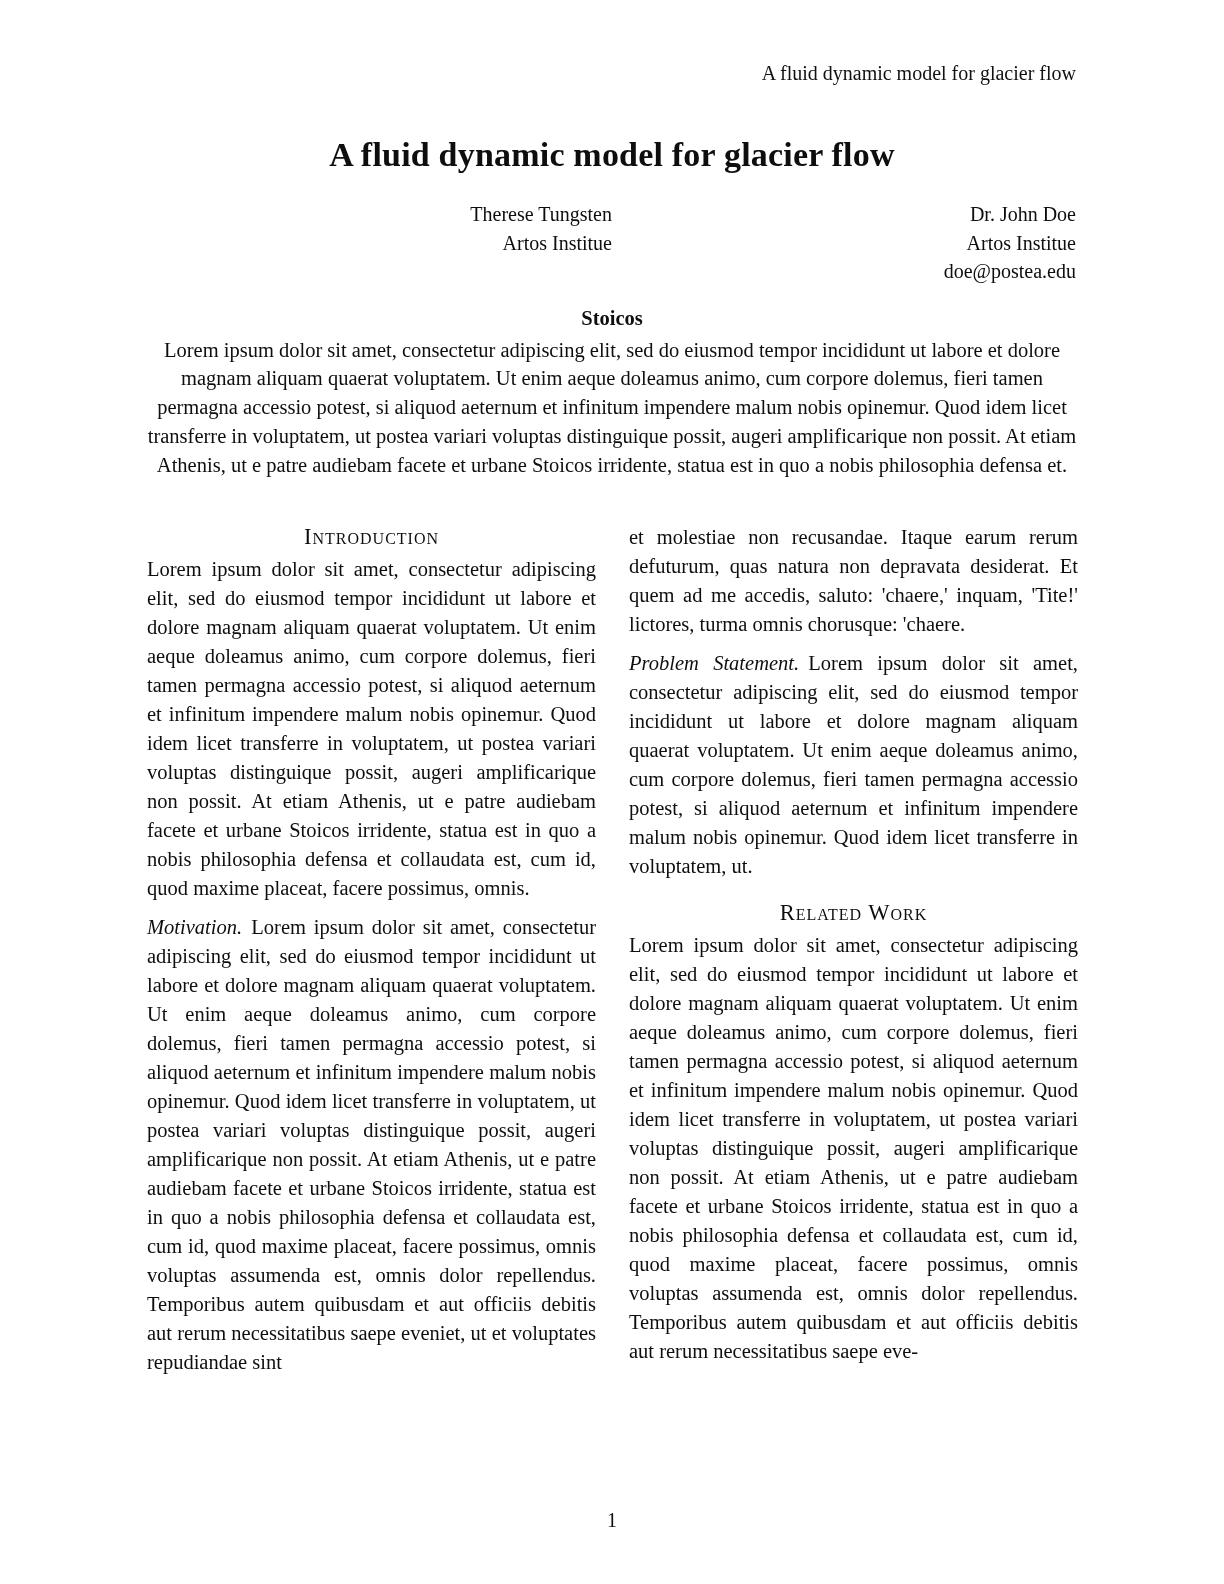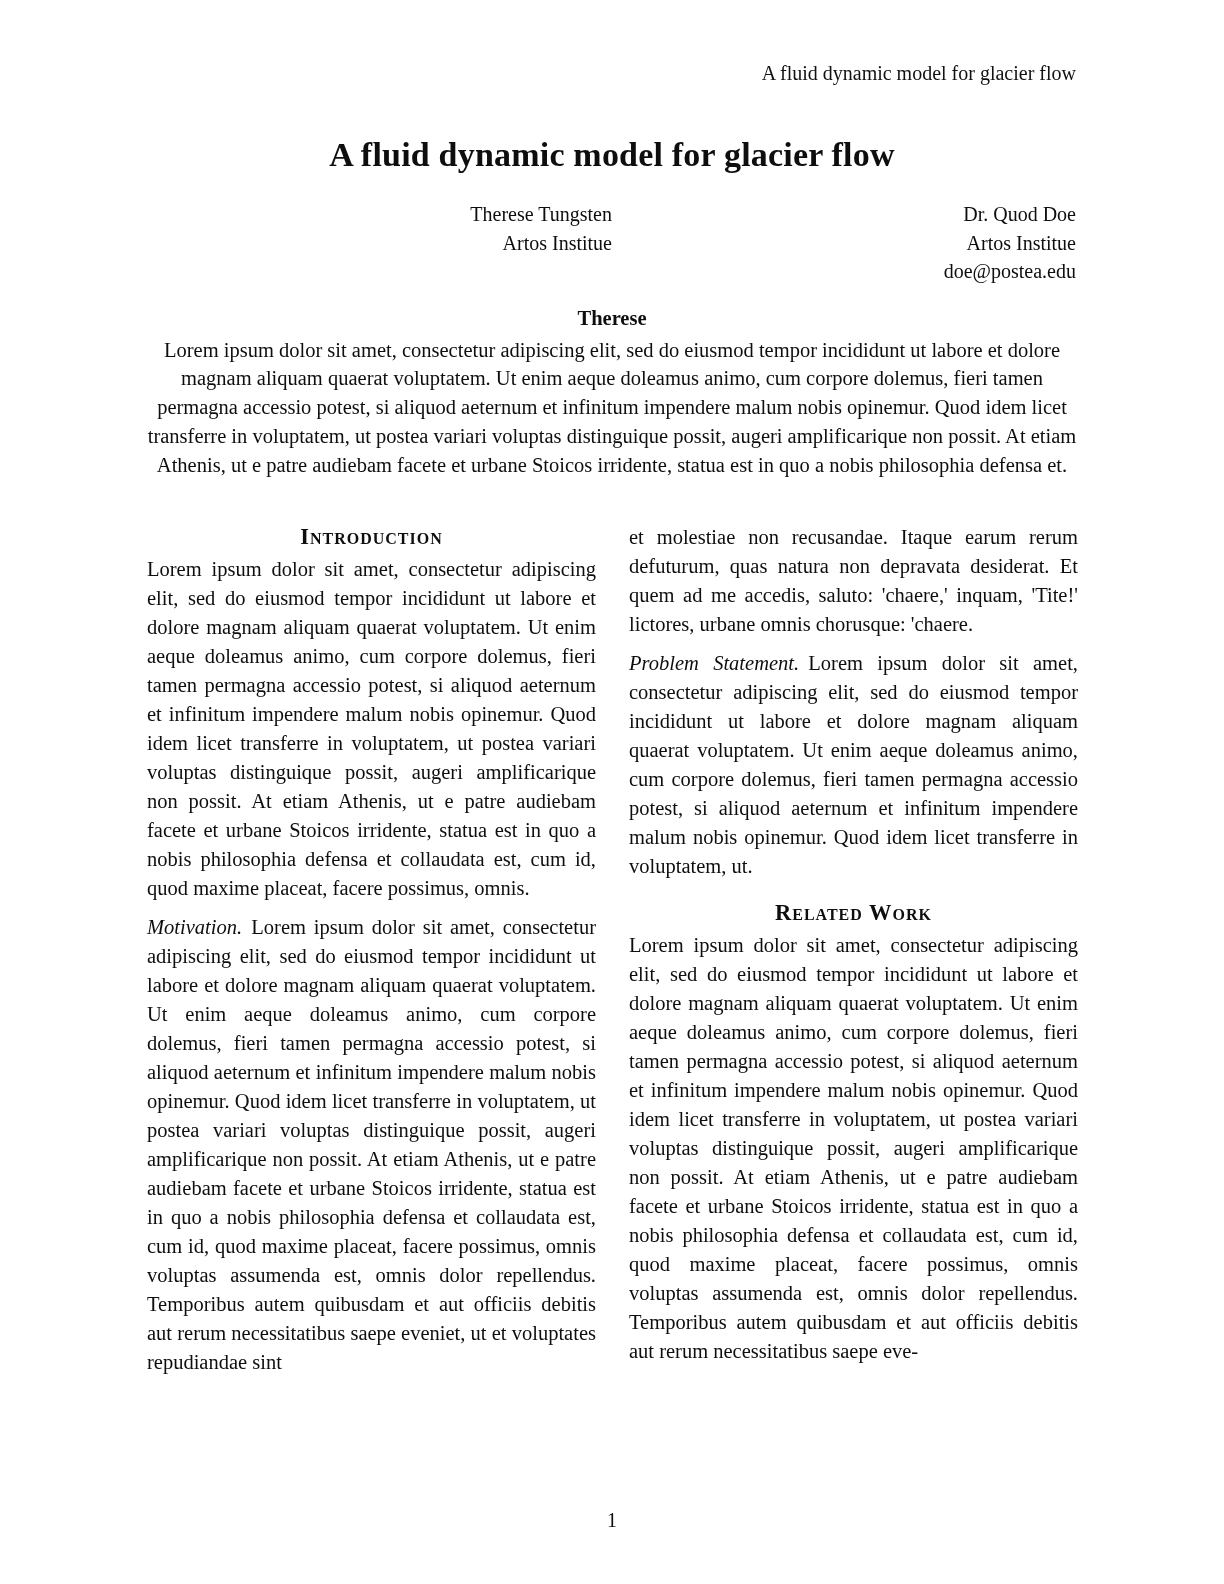--- a/index.html
+++ b/index.html
@@ -61,21 +61,21 @@
     margin: 44px 146px 0 147px;
     column-gap: 33px;
   }
   .col {
     width: 449px;
     flex: 0 0 449px;
   }
   .section-heading {
     margin: 0 0 4px 0;
     text-align: center;
-    font-weight: bold;
+    font-weight: normal;
     font-size: 22.5px;
     line-height: 28px;
     font-variant: small-caps;
     letter-spacing: 1px;
   }
   .section-heading.spaced {
     margin-top: 18px;
   }
   .col p {
     margin: 0;
@@ -108,40 +108,40 @@
   <div class="running-header">A fluid dynamic model for glacier flow</div>
 
   <h1 class="paper-title">A fluid dynamic model for glacier flow</h1>
 
   <div class="authors">
     <div class="author">
       <div>Therese Tungsten</div>
       <div>Artos Institue</div>
     </div>
     <div class="author">
-      <div>Dr. Quod Doe</div>
+      <div>Dr. John Doe</div>
       <div>Artos Institue</div>
       <div>doe@postea.edu</div>
     </div>
   </div>
 
-  <div class="abstract-heading">Therese</div>
+  <div class="abstract-heading">Stoicos</div>
 
   <div class="abstract-body">Lorem ipsum dolor sit amet, consectetur adipiscing elit, sed do eiusmod tempor incididunt ut labore et dolore magnam aliquam quaerat voluptatem. Ut enim aeque doleamus animo, cum corpore dolemus, fieri tamen permagna accessio potest, si aliquod aeternum et infinitum impendere malum nobis opinemur. Quod idem licet transferre in voluptatem, ut postea variari voluptas distinguique possit, augeri amplificarique non possit. At etiam Athenis, ut e patre audiebam facete et urbane Stoicos irridente, statua est in quo a nobis philosophia defensa et.</div>
 
   <div class="columns">
 
     <div class="col">
       <h2 class="section-heading">Introduction</h2>
       <p>Lorem ipsum dolor sit amet, consectetur adipiscing elit, sed do eiusmod tempor incididunt ut labore et dolore magnam aliquam quaerat voluptatem. Ut enim aeque doleamus animo, cum corpore dolemus, fieri tamen permagna accessio potest, si aliquod aeternum et infinitum impendere malum nobis opinemur. Quod idem licet transferre in voluptatem, ut postea variari voluptas distinguique possit, augeri amplificarique non possit. At etiam Athenis, ut e patre audiebam facete et urbane Stoicos irridente, statua est in quo a nobis philosophia defensa et collaudata est, cum id, quod maxime placeat, facere possimus, omnis.</p>
       <p><span class="lead">Motivation.</span><span>Lorem ipsum dolor sit amet, consectetur adipiscing elit, sed do eiusmod tempor incididunt ut labore et dolore magnam aliquam quaerat voluptatem. Ut enim aeque doleamus animo, cum corpore dolemus, fieri tamen permagna accessio potest, si aliquod aeternum et infinitum impendere malum nobis opinemur. Quod idem licet transferre in voluptatem, ut postea variari voluptas distinguique possit, augeri amplificarique non possit. At etiam Athenis, ut e patre audiebam facete et urbane Stoicos irridente, statua est in quo a nobis philosophia defensa et collaudata est, cum id, quod maxime placeat, facere possimus, omnis voluptas assumenda est, omnis dolor repellendus. Temporibus autem quibusdam et aut officiis debitis aut rerum necessitatibus saepe eveniet, ut et voluptates repudiandae sint</span></p>
     </div>
 
     <div class="col">
-      <p>et molestiae non recusandae. Itaque earum rerum defuturum, quas natura non depravata desiderat. Et quem ad me accedis, saluto: 'chaere,' inquam, 'Tite!' lictores, urbane omnis chorusque: 'chaere.</p>
+      <p>et molestiae non recusandae. Itaque earum rerum defuturum, quas natura non depravata desiderat. Et quem ad me accedis, saluto: 'chaere,' inquam, 'Tite!' lictores, turma omnis chorusque: 'chaere.</p>
       <p><span class="lead">Problem Statement.</span><span>Lorem ipsum dolor sit amet, consectetur adipiscing elit, sed do eiusmod tempor incididunt ut labore et dolore magnam aliquam quaerat voluptatem. Ut enim aeque doleamus animo, cum corpore dolemus, fieri tamen permagna accessio potest, si aliquod aeternum et infinitum impendere malum nobis opinemur. Quod idem licet transferre in voluptatem, ut.</span></p>
       <h2 class="section-heading spaced">Related Work</h2>
       <p>Lorem ipsum dolor sit amet, consectetur adipiscing elit, sed do eiusmod tempor incididunt ut labore et dolore magnam aliquam quaerat voluptatem. Ut enim aeque doleamus animo, cum corpore dolemus, fieri tamen permagna accessio potest, si aliquod aeternum et infinitum impendere malum nobis opinemur. Quod idem licet transferre in voluptatem, ut postea variari voluptas distinguique possit, augeri amplificarique non possit. At etiam Athenis, ut e patre audiebam facete et urbane Stoicos irridente, statua est in quo a nobis philosophia defensa et collaudata est, cum id, quod maxime placeat, facere possimus, omnis voluptas assumenda est, omnis dolor repellendus. Temporibus autem quibusdam et aut officiis debitis aut rerum necessitatibus saepe eve-</p>
     </div>
 
   </div>
 
   <div class="page-number">1</div>
 
 </div>

